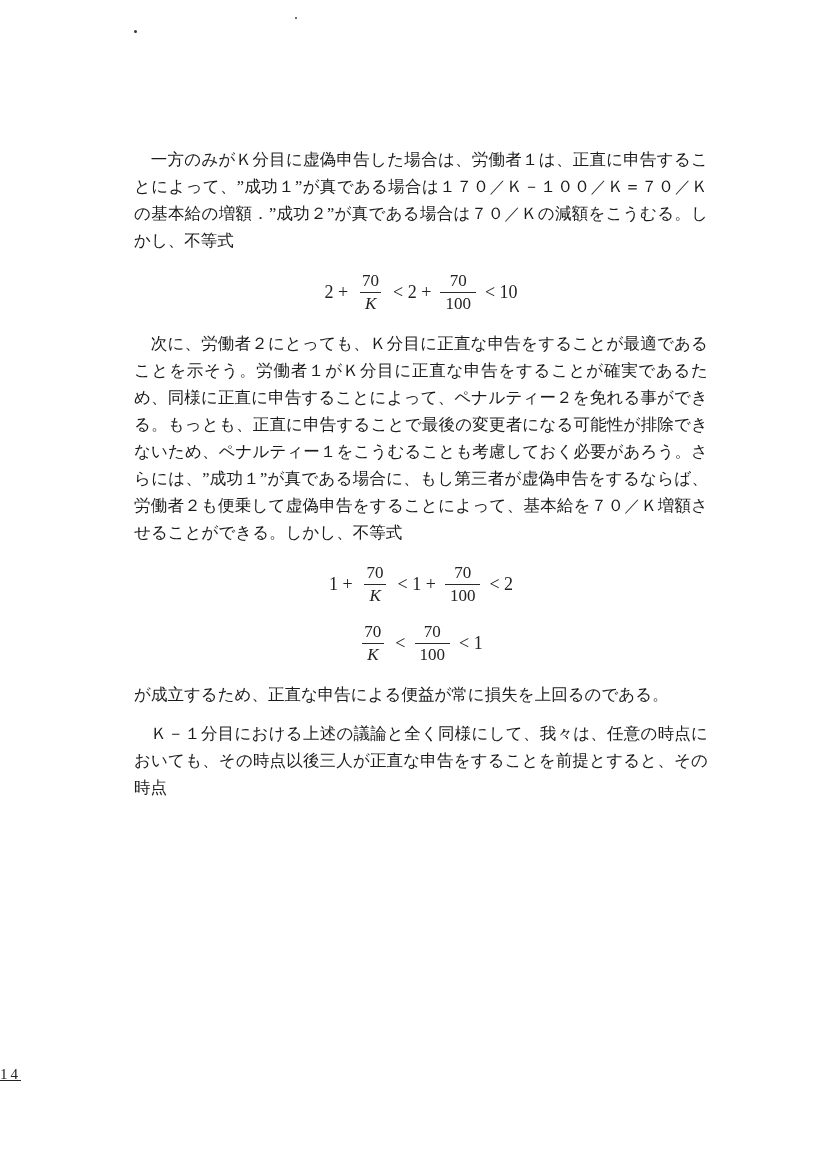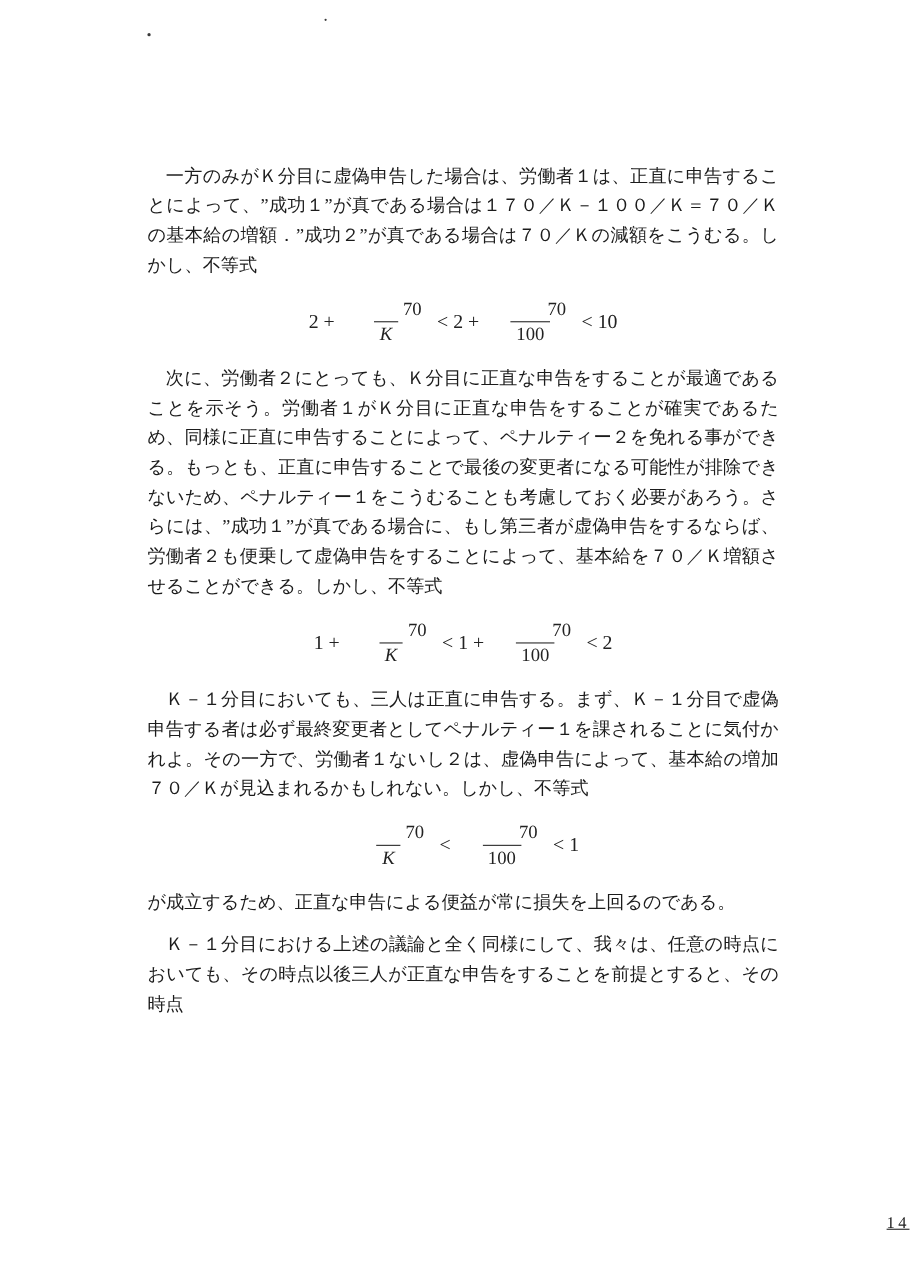--- a/index.html
+++ b/index.html
@@ -39,33 +39,32 @@
   }
   .frac {
     display: inline-flex;
     flex-direction: column;
     align-items: center;
     font-size: 17px;
     line-height: 1.15;
   }
   .frac .num {
     padding: 0 5px 1px 5px;
-    margin-left: 48px;
   }
   .frac .den {
     border-top: 1.5px solid #2a2a2a;
     padding: 1px 5px 0 5px;
   }
   .it { font-style: italic; }
   .page-number {
     position: absolute;
     left: 0;
     right: 0;
-    top: 1104px;
-    text-align: right;
+    top: 1066px;
+    text-align: left;
     font-size: 15px;
     letter-spacing: 3px;
     color: #222;
     text-decoration: underline;
   }
   .speck {
     position: absolute;
     background: #3a3a3a;
     border-radius: 50%;
   }
@@ -107,21 +106,20 @@
     </span>
     <span>&lt; 1 +</span>
     <span class="frac">
       <span class="num">70</span>
       <span class="den">100</span>
     </span>
     <span>&lt; 2</span>
   </div>
 
 
-  <p class="para">　Ｋ－１分目においても、三人は正直に申告する。まず、Ｋ－１分目で虚偽申告する者は必ず最終変更者としてペナルティー１を課されることに気付かれよ。その一方で、労働者１ないし２は、虚偽申告によって、基本給の増加７０／Ｋが見込まれるかもしれない。しかし、不等式</p>
 
   <div class="formula">
     <span class="frac">
       <span class="num">70</span>
       <span class="den it">K</span>
     </span>
     <span>&lt;</span>
     <span class="frac">
       <span class="num">70</span>
       <span class="den">100</span>

